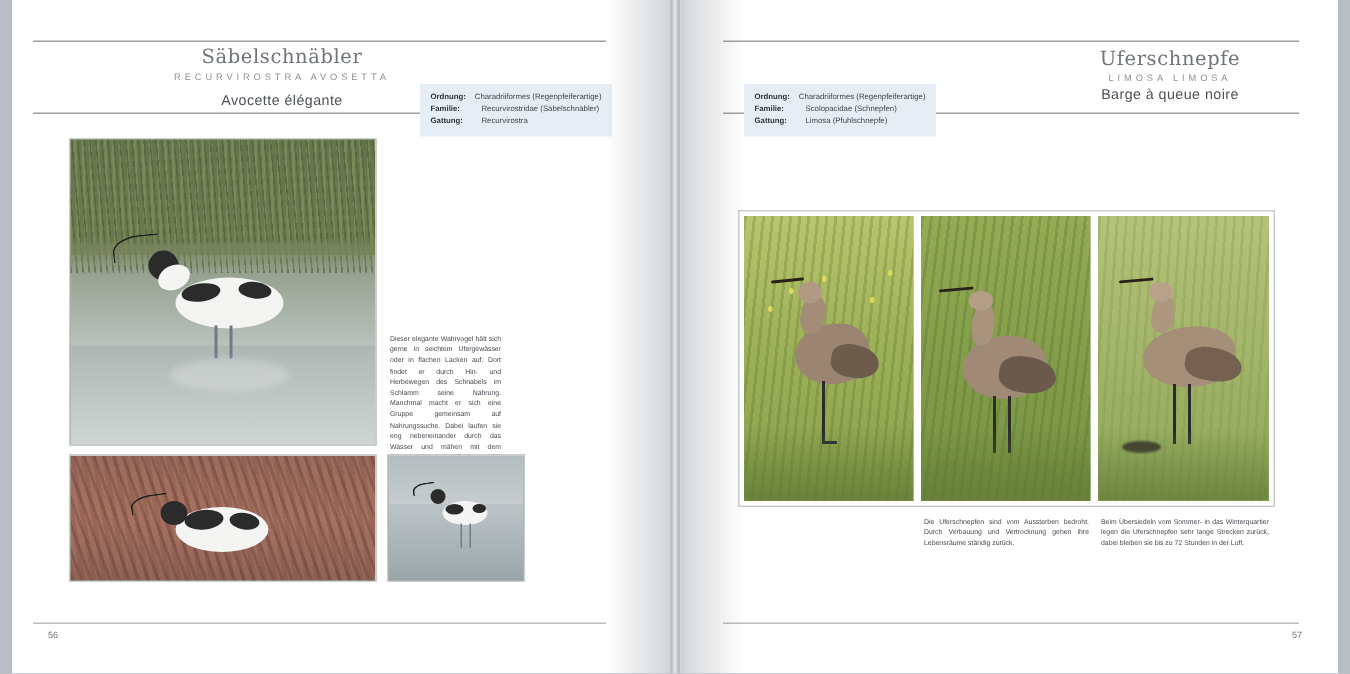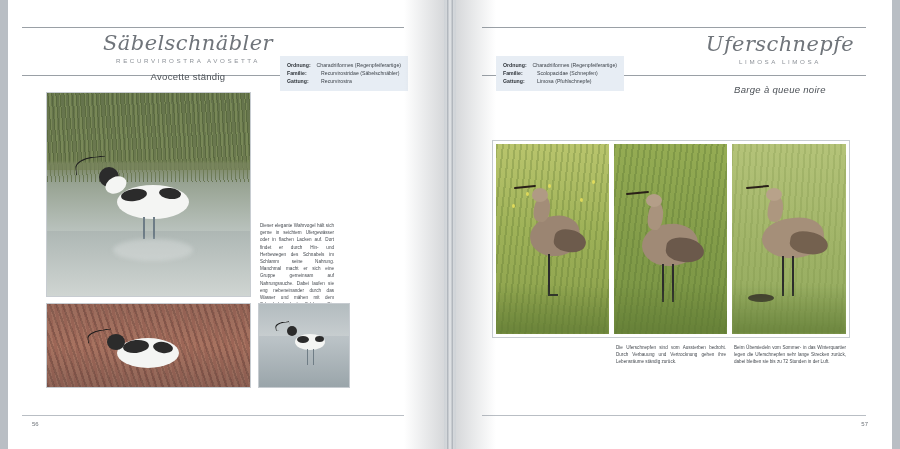--- a/index.html
+++ b/index.html
@@ -55,22 +55,21 @@
   }
 
   .rule-top {
     position: absolute;
     height: 1px;
     background: #9aa0a6;
   }
 
   .script-title {
     font-family: "DejaVu Serif", serif;
-    font-style: italic;
-    font-size: 21px;
+    font-size: 13px;
     color: #6f747a;
     letter-spacing: 0.4px;
     white-space: nowrap;
   }
   .latin-title {
     font-size: 6.2px;
     letter-spacing: 2.6px;
     color: #8d9298;
     text-transform: uppercase;
     white-space: nowrap;
@@ -192,21 +191,21 @@
 <div class="spread">
 
   <div class="page left">
 
     <div class="rule-top" style="left:14px; width:382px; top:27px;"></div>
     <div class="rule-top" style="left:14px; width:382px; top:75px;"></div>
 
     <div style="position:absolute; left:90px; top:31px; text-align:center; width:180px;">
       <div class="script-title">Säbelschnäbler</div>
       <div class="latin-title" style="margin-top:2px;">RECURVIROSTRA AVOSETTA</div>
-      <div class="fr-title" style="margin-top:7px;">Avocette ständig</div>
+      <div class="fr-title" style="margin-top:7px;">Avocette élégante</div>
     </div>
 
     <div class="taxbox" style="left:272px; top:56px; width:128px;">
       <div class="taxrow">
         <span class="k">Ordnung:</span>
         <span class="v">Charadriiformes (Regenpfeiferartige)</span>
       </div>
       <div class="taxrow">
         <span class="k">Familie:</span>
         <span class="v">Recurvirostridae (Säbelschnäbler)</span>
@@ -283,21 +282,21 @@
   </div>
 
   <div class="page right">
 
     <div class="rule-top" style="left:26px; width:384px; top:27px;"></div>
     <div class="rule-top" style="left:26px; width:384px; top:75px;"></div>
 
     <div style="position:absolute; right:22px; top:32px; text-align:center; width:180px;">
       <div class="script-title">Uferschnepfe</div>
       <div class="latin-title" style="margin-top:2px;">LIMOSA LIMOSA</div>
-      <div class="fr-title" style="margin-top:19px;font-style:italic;">Barge à queue noire</div>
+      <div class="fr-title" style="margin-top:2px;">Barge à queue noire</div>
     </div>
 
     <div class="taxbox" style="left:40px; top:56px; width:128px;">
       <div class="taxrow">
         <span class="k">Ordnung:</span>
         <span class="v">Charadriiformes (Regenpfeiferartige)</span>
       </div>
       <div class="taxrow">
         <span class="k">Familie:</span>
         <span class="v">Scolopacidae (Schnepfen)</span>

